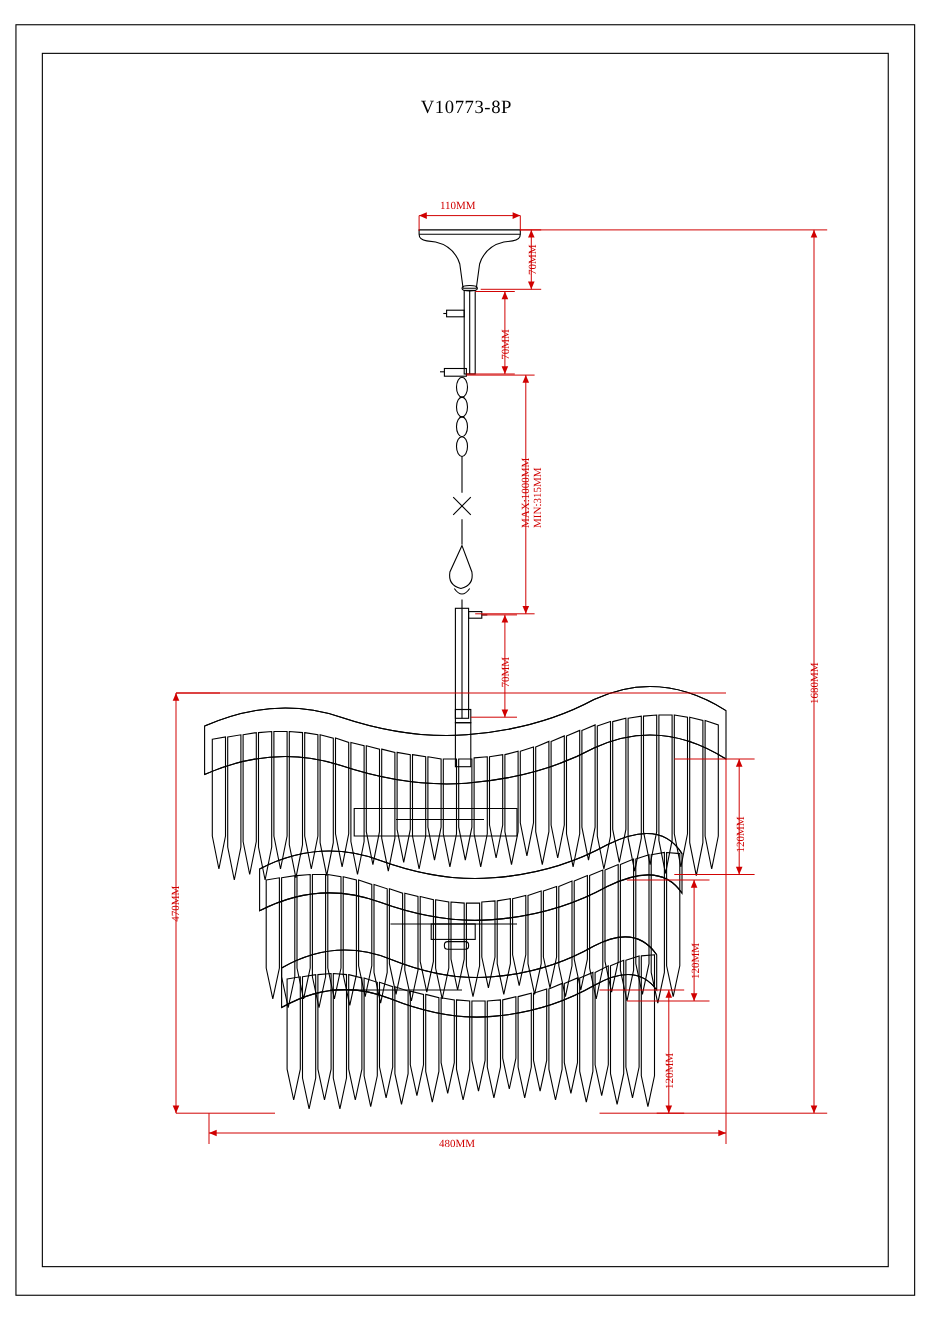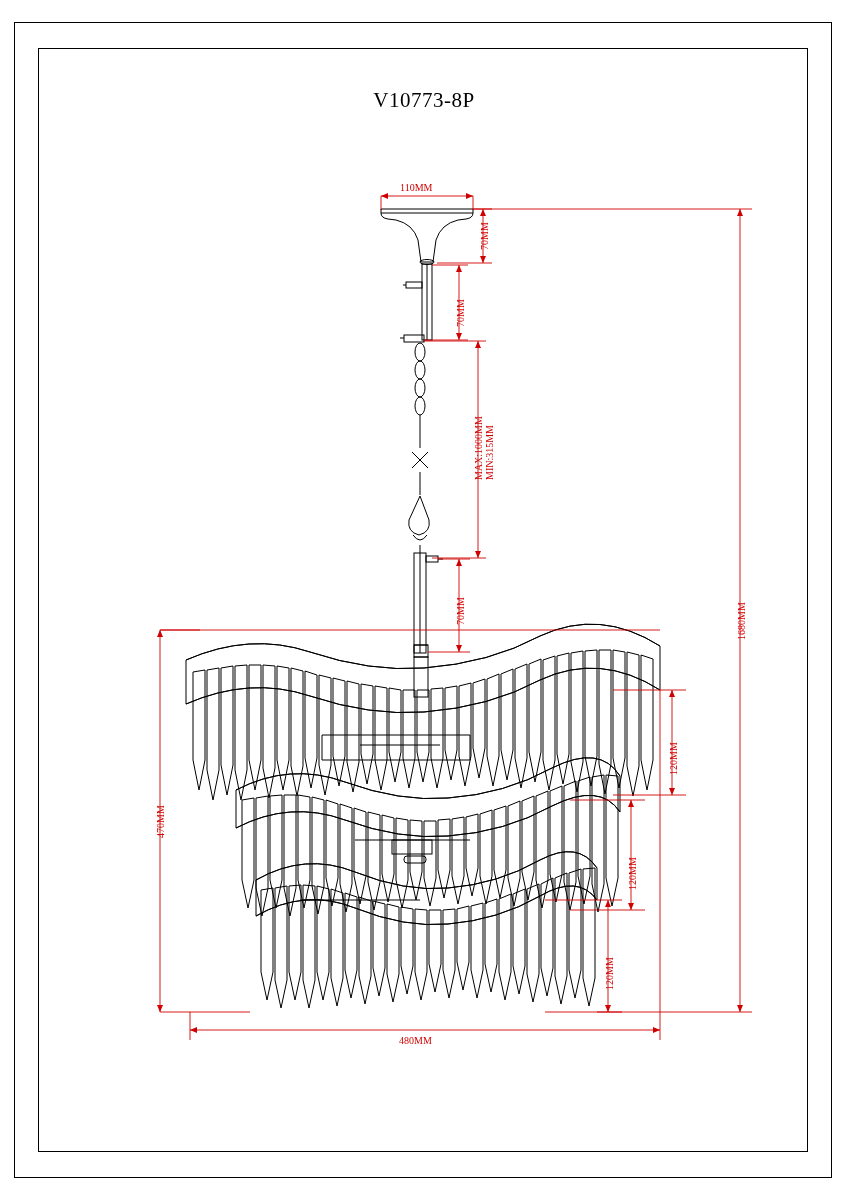--- a/index.html
+++ b/index.html
@@ -32,21 +32,21 @@
     left: 38px; top: 48px;
     width: 770px; height: 1104px;
     border: 1px solid #000;
     box-sizing: border-box;
   }
   .title {
     position: absolute;
     left: 0; right: 0;
     top: 88px;
     text-align: center;
-    font-size: 21px;
+    font-size: 17px;
     letter-spacing: 0.5px;
     color: #000;
   }
   svg.draw {
     position: absolute;
     left: 0; top: 0;
     width: 848px;
     height: 1200px;
   }
   .dimtext {

